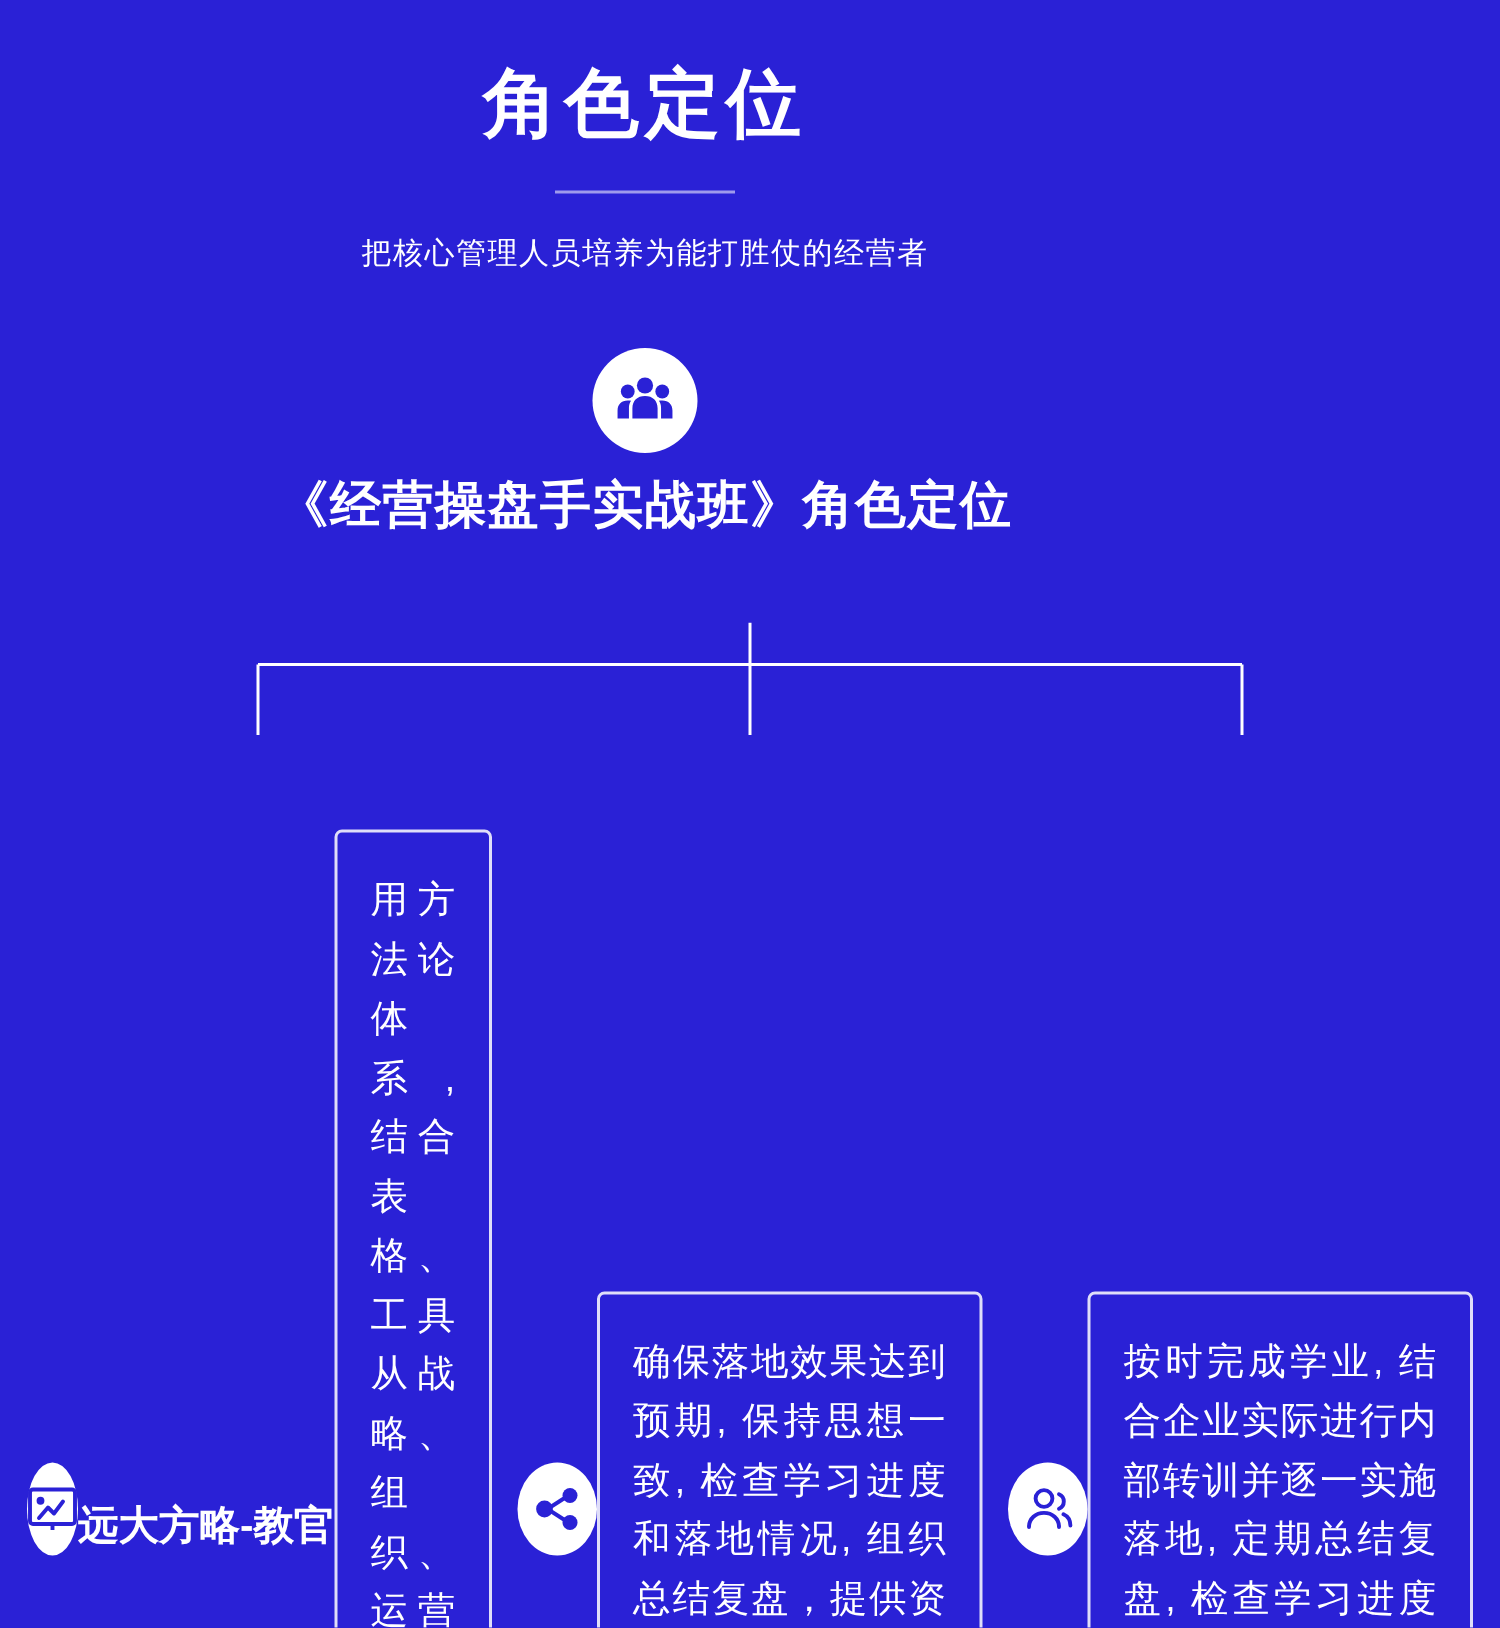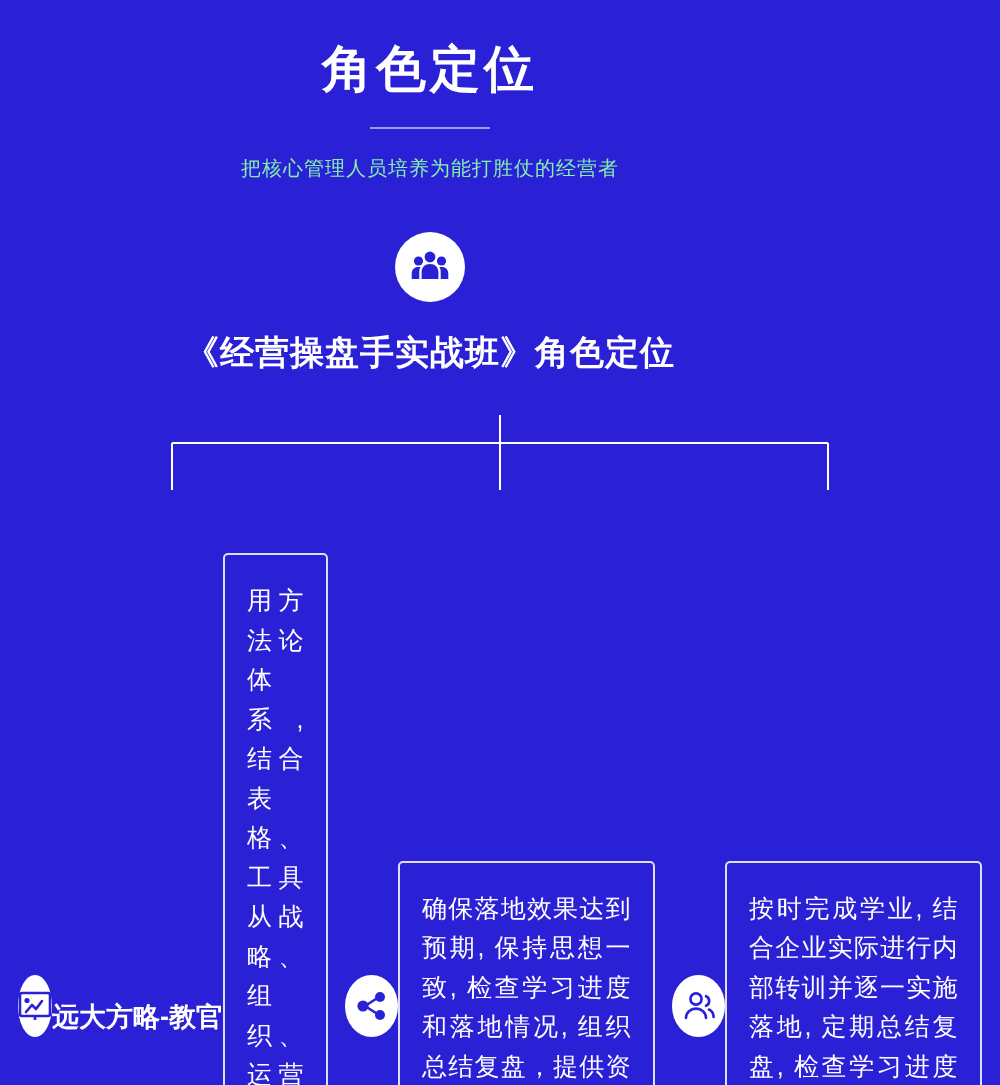--- a/index.html
+++ b/index.html
@@ -37,40 +37,40 @@
   .title-rule {
     width: 120px;
     height: 2px;
     background: rgba(255,255,255,0.55);
     margin: 30px auto 0 auto;
   }
   .subtitle {
     margin-top: 26px;
     font-size: 20px;
     letter-spacing: 1px;
-    color: #86efac;
+    color: #ffffff;
   }
 
   
   .root-block {
     margin-top: 50px;
     text-align: center;
   }
   .circle-icon {
     width: 70px;
     height: 70px;
     border-radius: 50%;
     background: #ffffff;
     display: inline-flex;
     align-items: center;
     justify-content: center;
     box-sizing: border-box;
   }
   .root-label {
-    margin-top: 28px;
+    margin-top: 12px;
     font-size: 34px;
     font-weight: bold;
     letter-spacing: 1px;
   }
 
   
   .connectors {
     position: absolute;
     left: 0;
     top: 415px;

